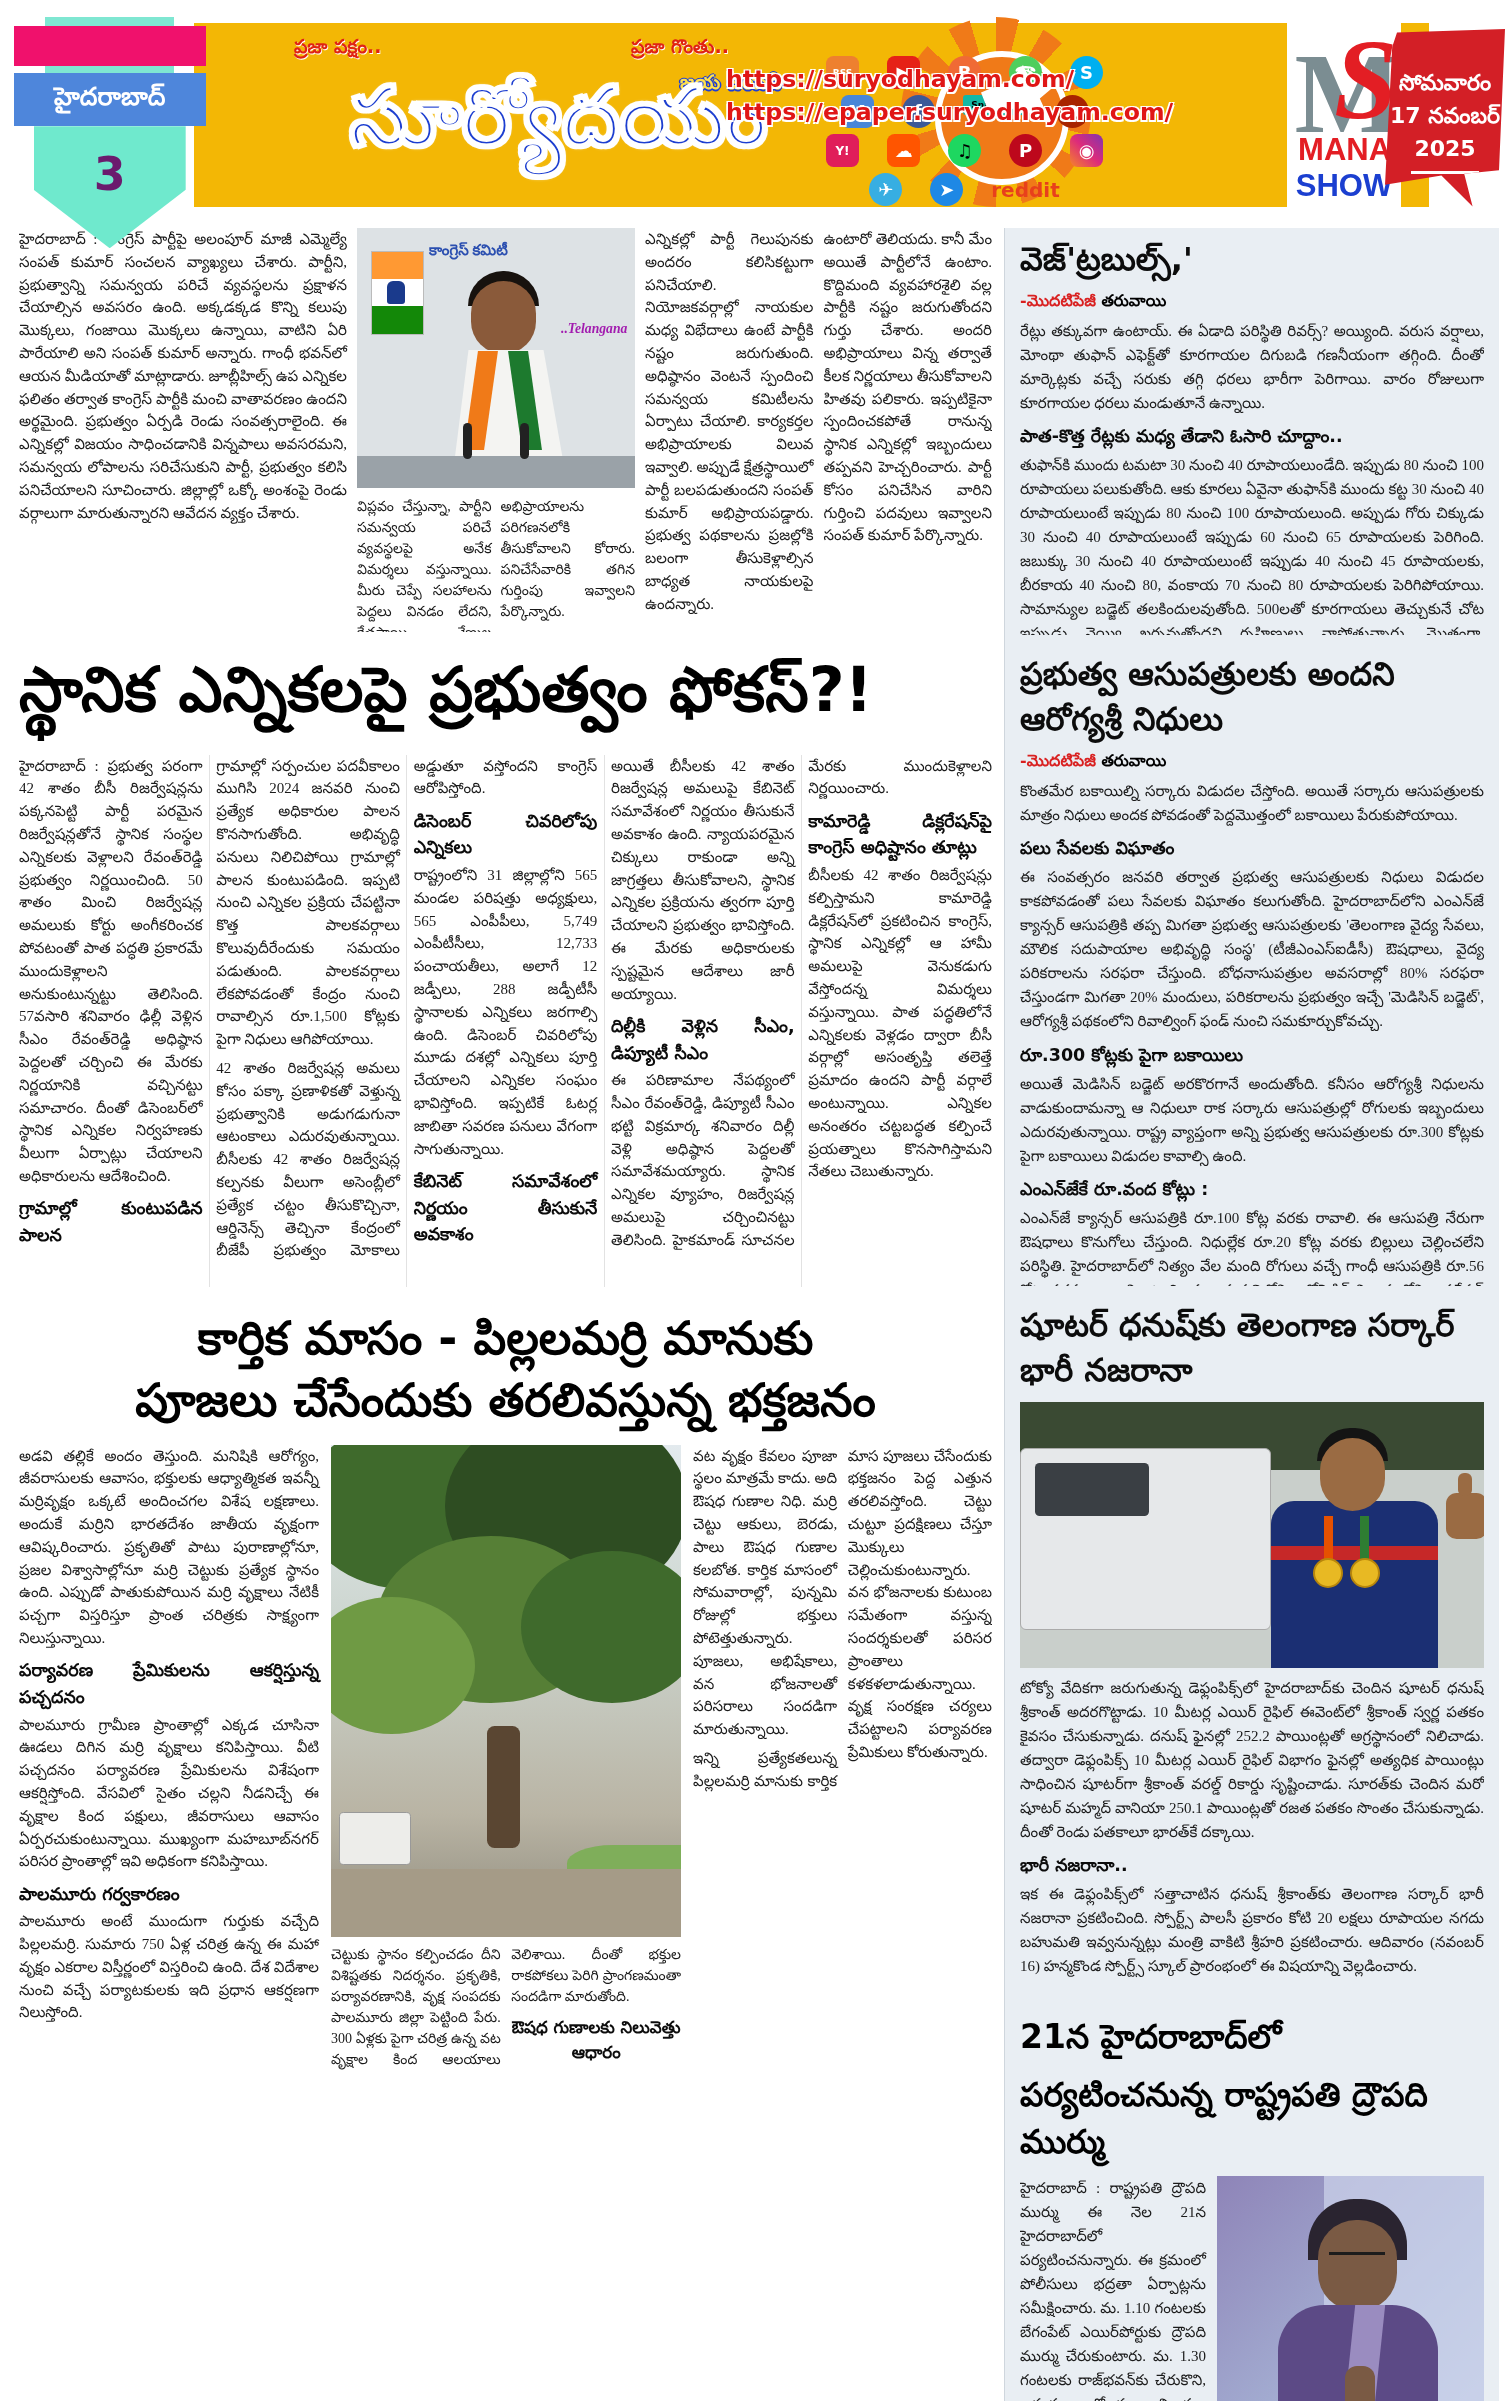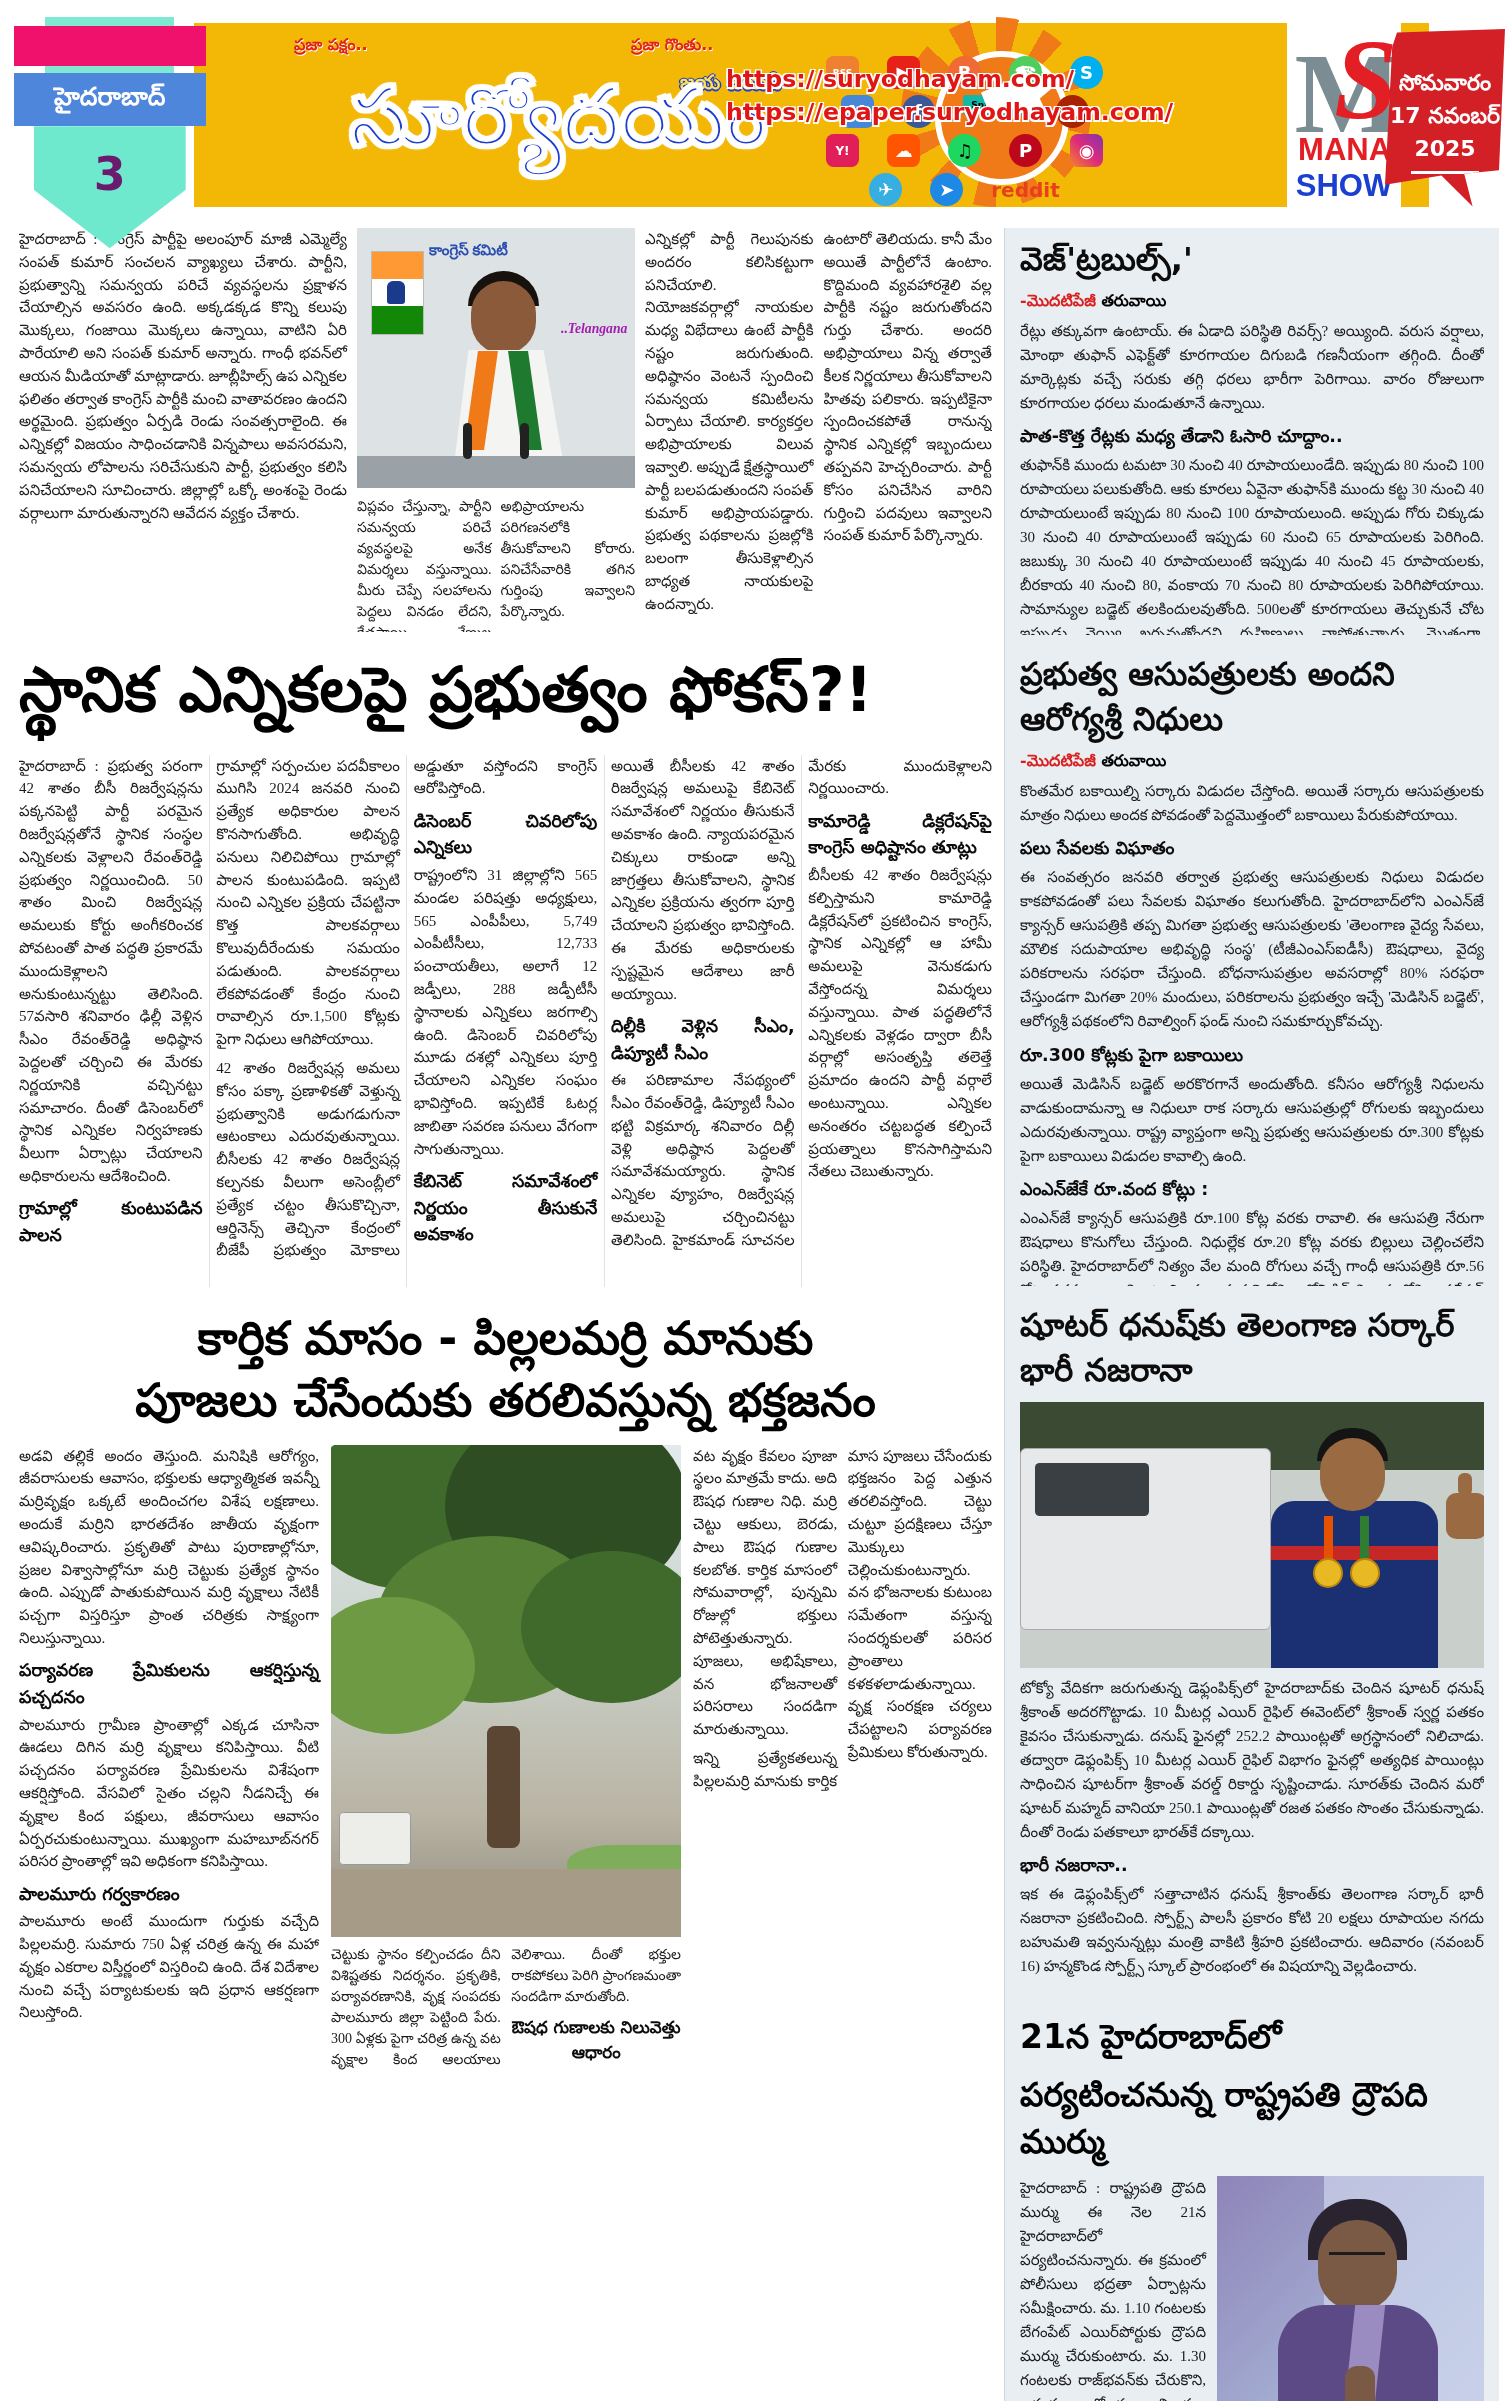--- a/index.html
+++ b/index.html
@@ -12,21 +12,21 @@
   .city-ribbon { position:absolute; left:13.7px; top:16.7px; width:192px; z-index:5; }
   .rib-teal-top { width:129px; height:9px; margin:0 auto; background:#7FE7D2; }
   .rib-pink { height:40px; background:#F0116C; position:relative; }
   .rib-teal-mid { width:129px; height:7.6px; margin:0 auto; background:#7FE7D2; }
   .rib-blue { height:53px; background:#4E86DB; display:flex; align-items:center; justify-content:center;
               color:#fff; font-weight:bold; font-size:25px; font-family:"DejaVu Sans",sans-serif; }
   .rib-pennant { width:152px; height:122px; margin:0 auto; background:#6FE9CD;
                  clip-path:polygon(0 0,100% 0,100% 52%,50% 100%,0 52%); display:flex; justify-content:center; }
   .page-num { margin-top:21px; font-size:46px; font-weight:800; color:#6B1B6E; font-family:"DejaVu Sans",sans-serif; }
 
-  .tagline { position:absolute; top:12px; color:#E02313; font-weight:800; font-size:16px;
+  .tagline { position:absolute; top:12px; color:#E02313; font-weight:800; font-size:19px;
              font-family:"DejaVu Sans",sans-serif; text-shadow:0.8px 0.8px 0 #fff; }
   .tag-l { left:100px; } .tag-r { left:437px; }
   .jaya { position:absolute; left:486px; top:47px; font-size:20px; font-weight:800; color:#FFE14D;
           text-shadow:-1.5px 0 #1d3ed6,1.5px 0 #1d3ed6,0 -1.5px #1d3ed6,0 1.5px #1d3ed6; font-family:"DejaVu Sans",sans-serif; }
   .paper-title { position:absolute; left:156px; top:46px; font-size:82px; font-weight:800; color:#1C3ED0;
                  font-family:"DejaVu Sans",sans-serif; -webkit-text-stroke:2.3px #ffffff;
                  text-shadow:0 0 4.6px #fff,2.3px 2.3px 0 #fff,-2.3px 2.3px 0 #fff,2.3px -2.3px 0 #fff,-2.3px -2.3px 0 #fff; z-index:2; }
   .sun { position:absolute; left:707px; top:-6px; width:190px; height:190px; border-radius:50%;
          background:repeating-conic-gradient(#F07A18 0deg 14deg, rgba(240,122,24,0) 14deg 30deg); z-index:1; }
   .sun::after { content:""; position:absolute; left:34px; top:34px; width:122px; height:122px;

